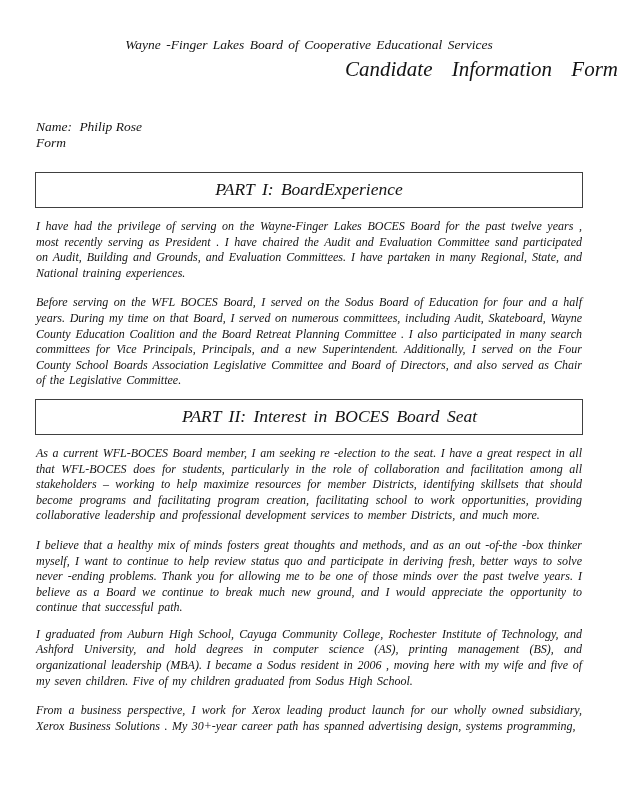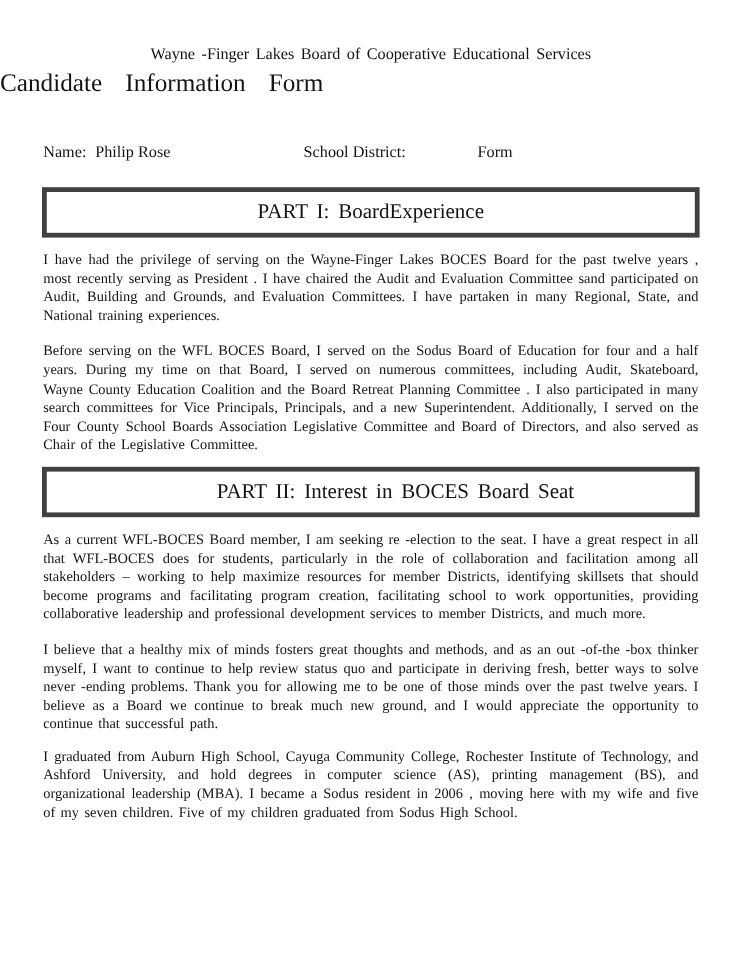--- a/index.html
+++ b/index.html
@@ -8,49 +8,51 @@
     background: #ffffff;
   }
   .page {
     position: relative;
     width: 618px;
     height: 800px;
     background: #ffffff;
     color: #131313;
     font-family: "Liberation Serif", "DejaVu Serif", serif;
     overflow: hidden;
+    font-style: italic;
   }
   .org-line {
     margin: 0;
     padding-top: 37px;
     text-align: center;
     font-size: 13.5px;
     word-spacing: 2px;
     white-space: nowrap;
   }
   .form-title {
     margin: 0;
     padding-top: 4px;
-    text-align: left;
+    text-align: right;
     font-size: 21px;
     font-weight: normal;
     word-spacing: 14px;
   }
   .fields-row {
     margin: 37px 36px 0 36px;
     font-size: 13.5px;
     display: flex;
     align-items: baseline;
+    flex-direction: column;
   }
   .fld-name-group { width: 217px; }
   .fld-name-label { margin-right: 4px; }
   .fld-district-label { width: 145px; }
   .section-box {
     margin: 0 35px;
-    border: 4px solid #404040;
+    border: 1px solid #404040;
     text-align: center;
     font-size: 17.5px;
     padding: 6px 0 7px 0;
     word-spacing: 3px;
   }
   .section-box.no-top { border-top: none; }
   .box-1 { margin-top: 21px; }
   .box-2 { margin-top: 10px; padding-left: 41px; }
   .box-3 { margin-top: 12px; }
   .para {
@@ -70,33 +72,33 @@
 
   <div class="org-line">Wayne -Finger Lakes Board of Cooperative Educational  Services</div>
 
   <h1 class="form-title">Candidate Information Form</h1>
 
   <div class="fields-row">
     <span class="fld-name-group">
       <span class="fld-name-label">Name:</span>
       <span>Philip Rose</span>
     </span>
-    <span class="fld-district-label">School District:</span>
     <span>Form</span>
   </div>
 
   <div class="section-box box-1">PART I: BoardExperience</div>
 
   <p class="para para-first">I have had the privilege of serving on the Wayne-Finger Lakes BOCES Board for the past twelve years , most recently serving as President . I have chaired the Audit and Evaluation Committee sand participated on Audit, Building and Grounds, and Evaluation Committees.  I have partaken in many Regional, State, and National training experiences.</p>
 
   <p class="para para-gap">Before serving on the WFL BOCES Board, I served on the Sodus Board of Education for four and a half years. During my time on that Board, I served on numerous committees, including Audit, Skateboard, Wayne County Education Coalition and the Board Retreat Planning Committee . I also participated in many search committees for Vice Principals, Principals, and a new Superintendent.  Additionally, I served on the Four County School Boards Association Legislative Committee and Board of Directors, and also served as Chair of the Legislative Committee.</p>
 
   <div class="section-box box-2">PART II: Interest in BOCES Board Seat</div>
 
   <p class="para para-first">As a current WFL-BOCES Board member,  I am seeking re -election to the seat. I have a great respect in all that WFL-BOCES does for students, particularly in the role of collaboration and facilitation among all stakeholders – working to help maximize resources for member Districts, identifying skillsets that should become programs and facilitating program creation,  facilitating school to work opportunities, providing collaborative leadership and professional development services to member Districts, and much more.</p>
 
   <p class="para para-gap">I believe that a healthy mix of minds fosters great thoughts and methods, and as an out -of-the -box thinker myself, I want to continue to help review status quo and participate in deriving fresh, better ways to solve never -ending problems. Thank you for allowing me to be one of those minds over the past twelve years. I believe as a Board we continue  to break much new ground, and I would appreciate the opportunity to continue that successful path.</p>
 
 
   <p class="para para-first">I graduated  from Auburn High School, Cayuga Community College, Rochester Institute of Technology, and Ashford University, and hold degrees  in computer science (AS), printing management (BS), and organizational leadership (MBA). I became a Sodus resident in 2006 , moving here with my wife and five of my seven children. Five of my children graduated  from Sodus High School.</p>
 
+  <p class="para para-gap">From a business perspective, I work for Xerox leading product launch for our wholly owned subsidiary, Xerox Business Solutions . My 30+-year career path has spanned advertising design, systems programming,</p>
 
 </div>
 
 </body></html>

